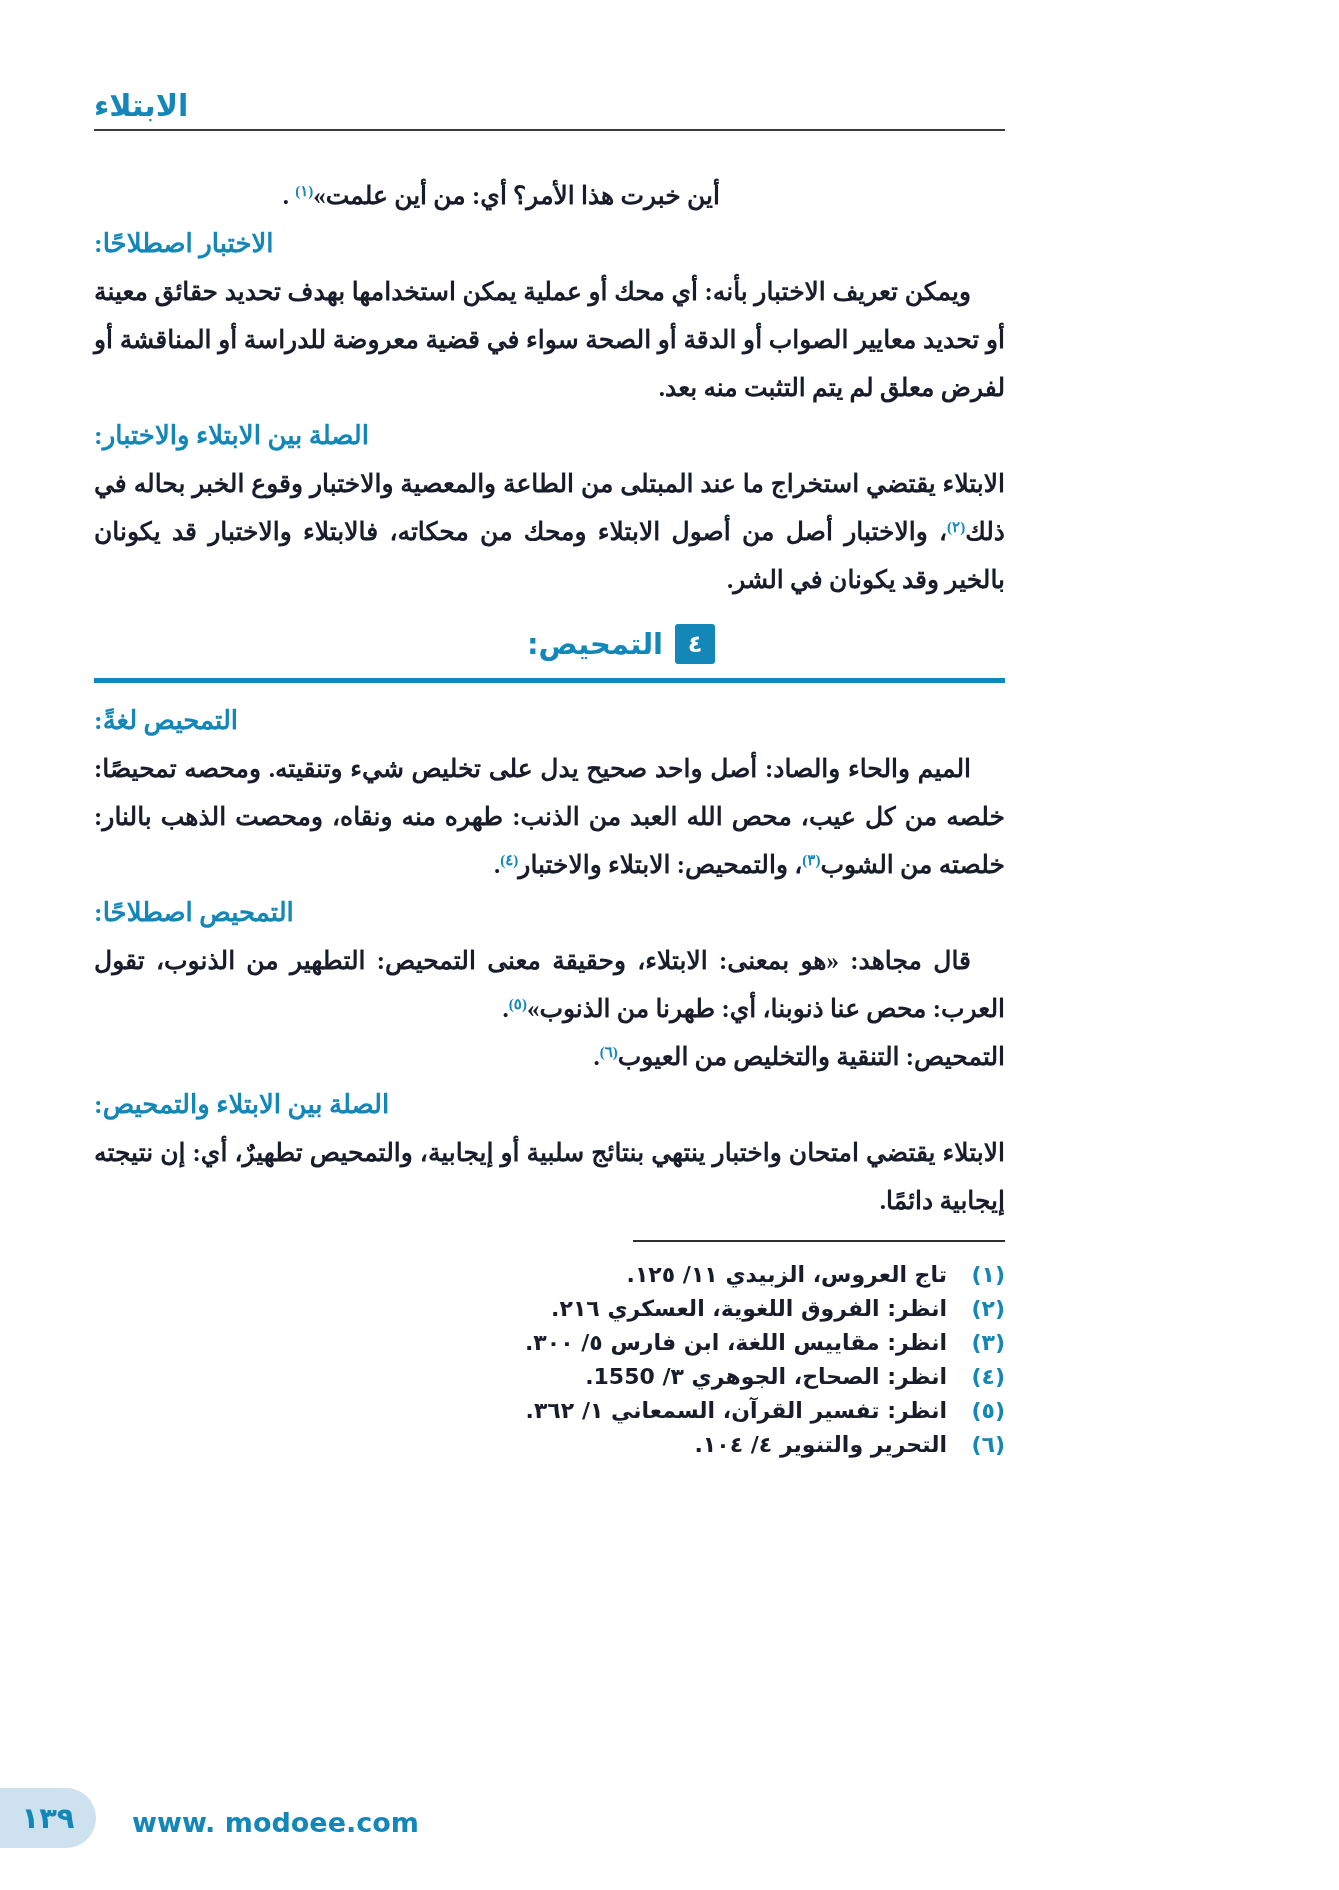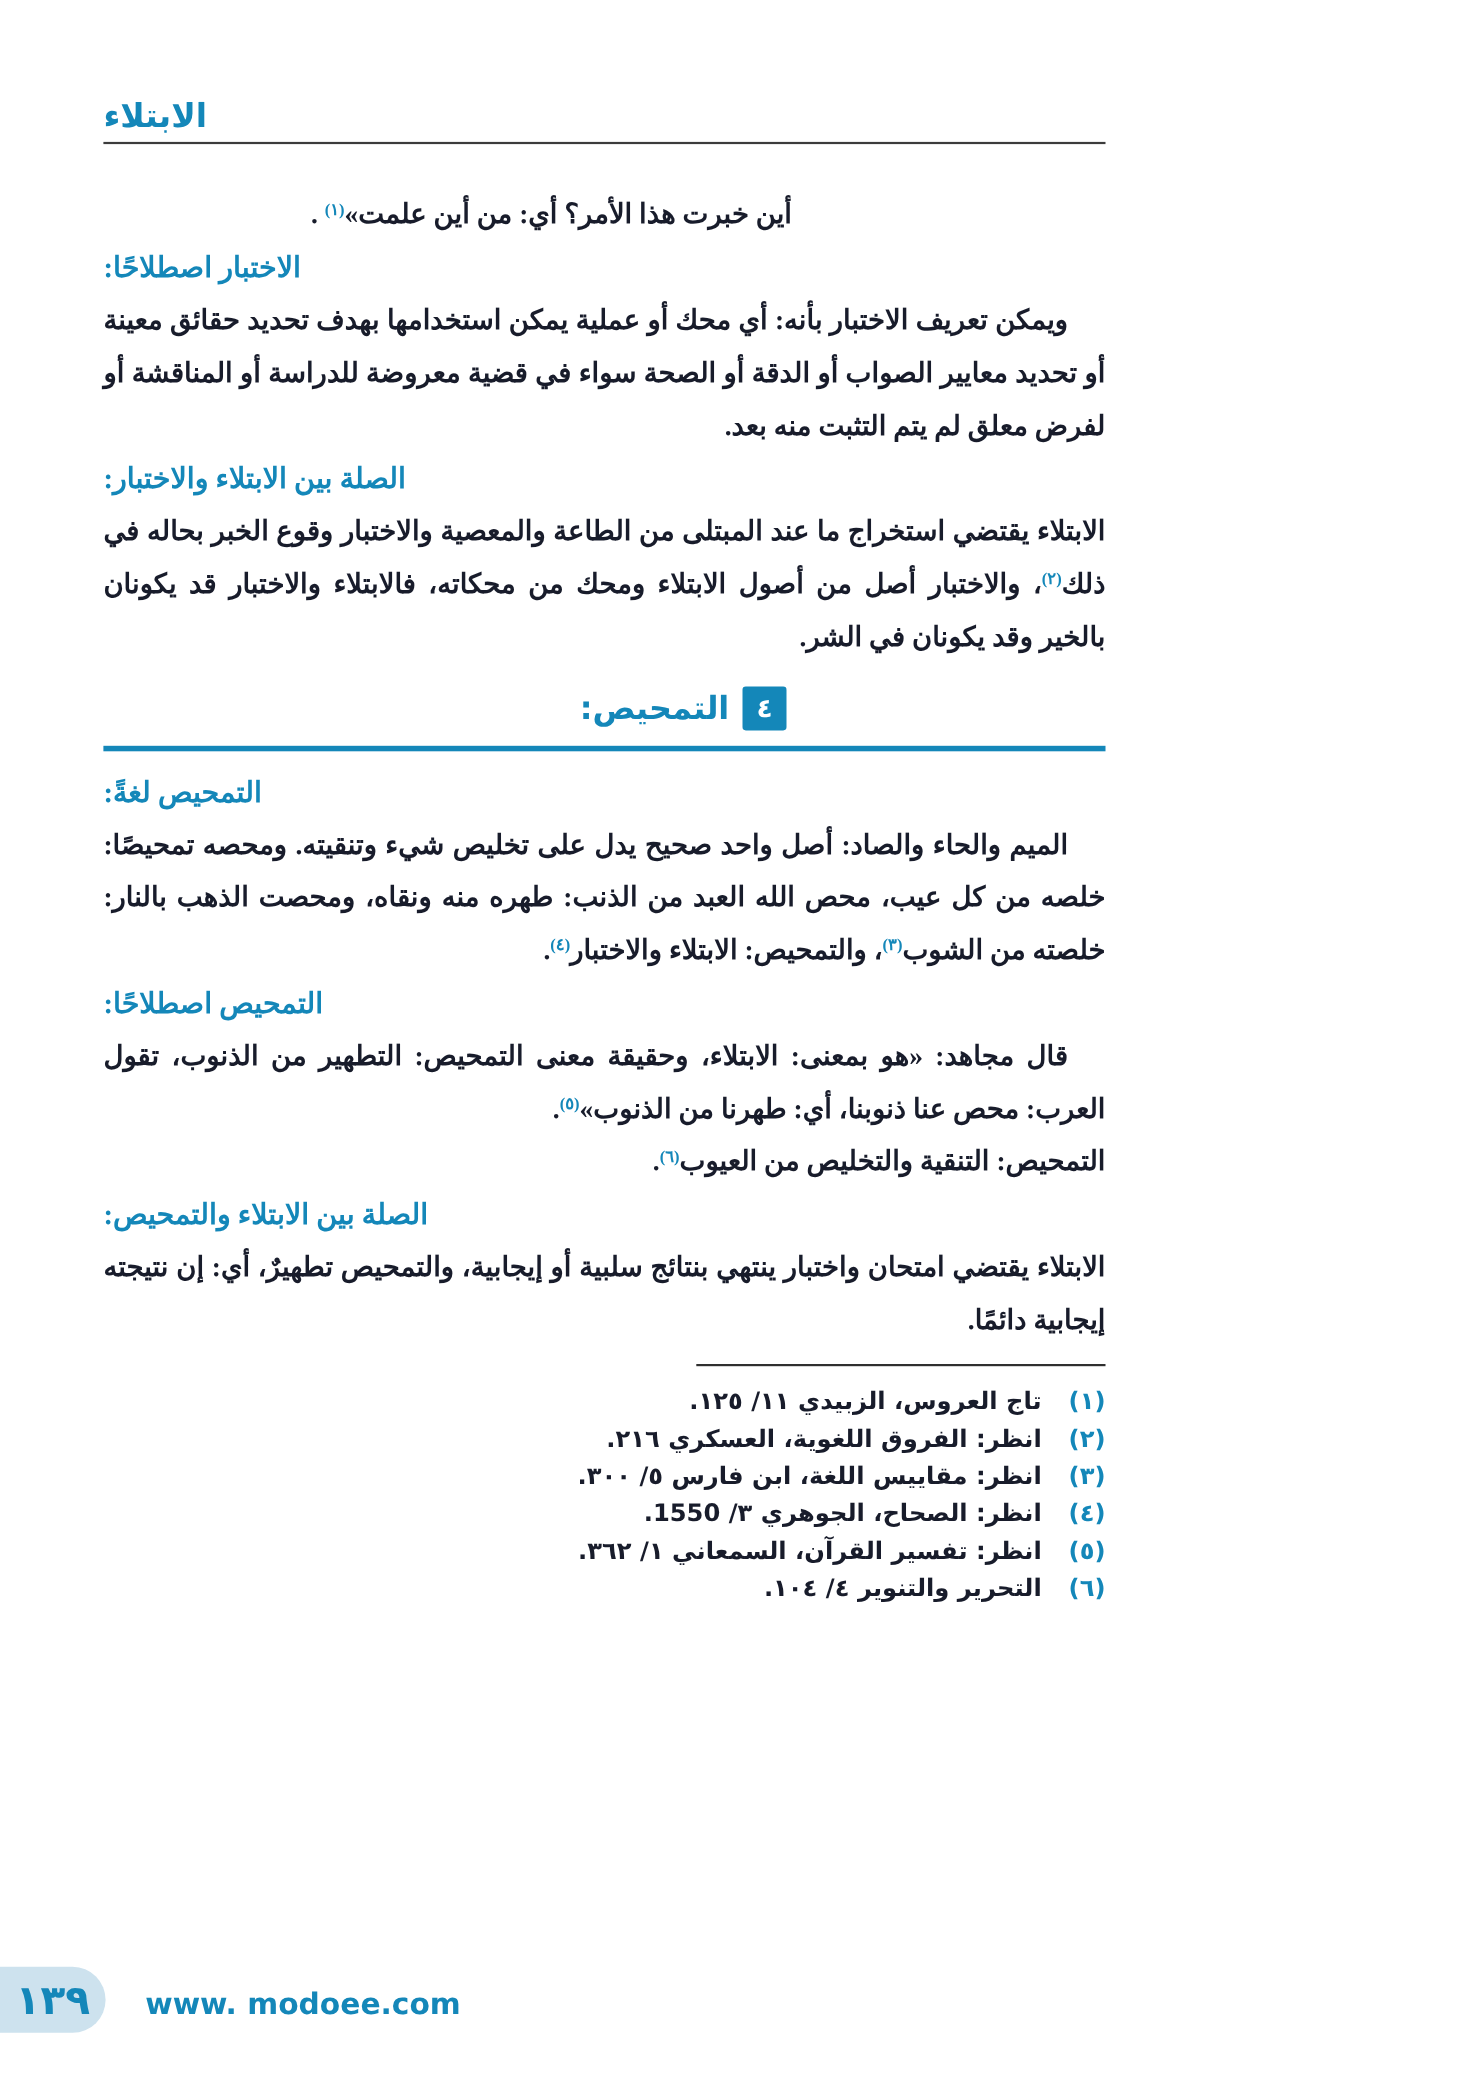--- a/index.html
+++ b/index.html
@@ -41,21 +41,21 @@
   section.footnotes{position:absolute;top:1240px;right:94px;left:94px;color:var(--text);}
   .fn-sep{width:372px;height:2px;background:#2f2f2f;margin-bottom:16px;}
   .fn-row{display:flex;gap:12px;font-size:22px;font-weight:bold;line-height:34px;}
   .fn-num{color:var(--accent);min-width:46px;flex:0 0 auto;}
   .fn-text{color:var(--text);}
 
   .page-tab{
     position:absolute;left:0;bottom:42px;width:96px;height:60px;
     background:var(--tab);border-radius:0 30px 30px 0;
     display:flex;align-items:center;justify-content:center;
-    color:var(--accent);font-size:37px;font-weight:bold;
+    color:var(--accent);font-size:29px;font-weight:bold;
   }
   .website{
     position:absolute;left:132px;bottom:52px;
     color:var(--accent);font-size:27px;font-weight:bold;direction:ltr;
   }
 </style>
 </head>
 <body>
 
 <div class="page" style="--accent: #1487b9; --text: #181c2b; --rule: #3c3c3c; --tab: #cde2ee;">

